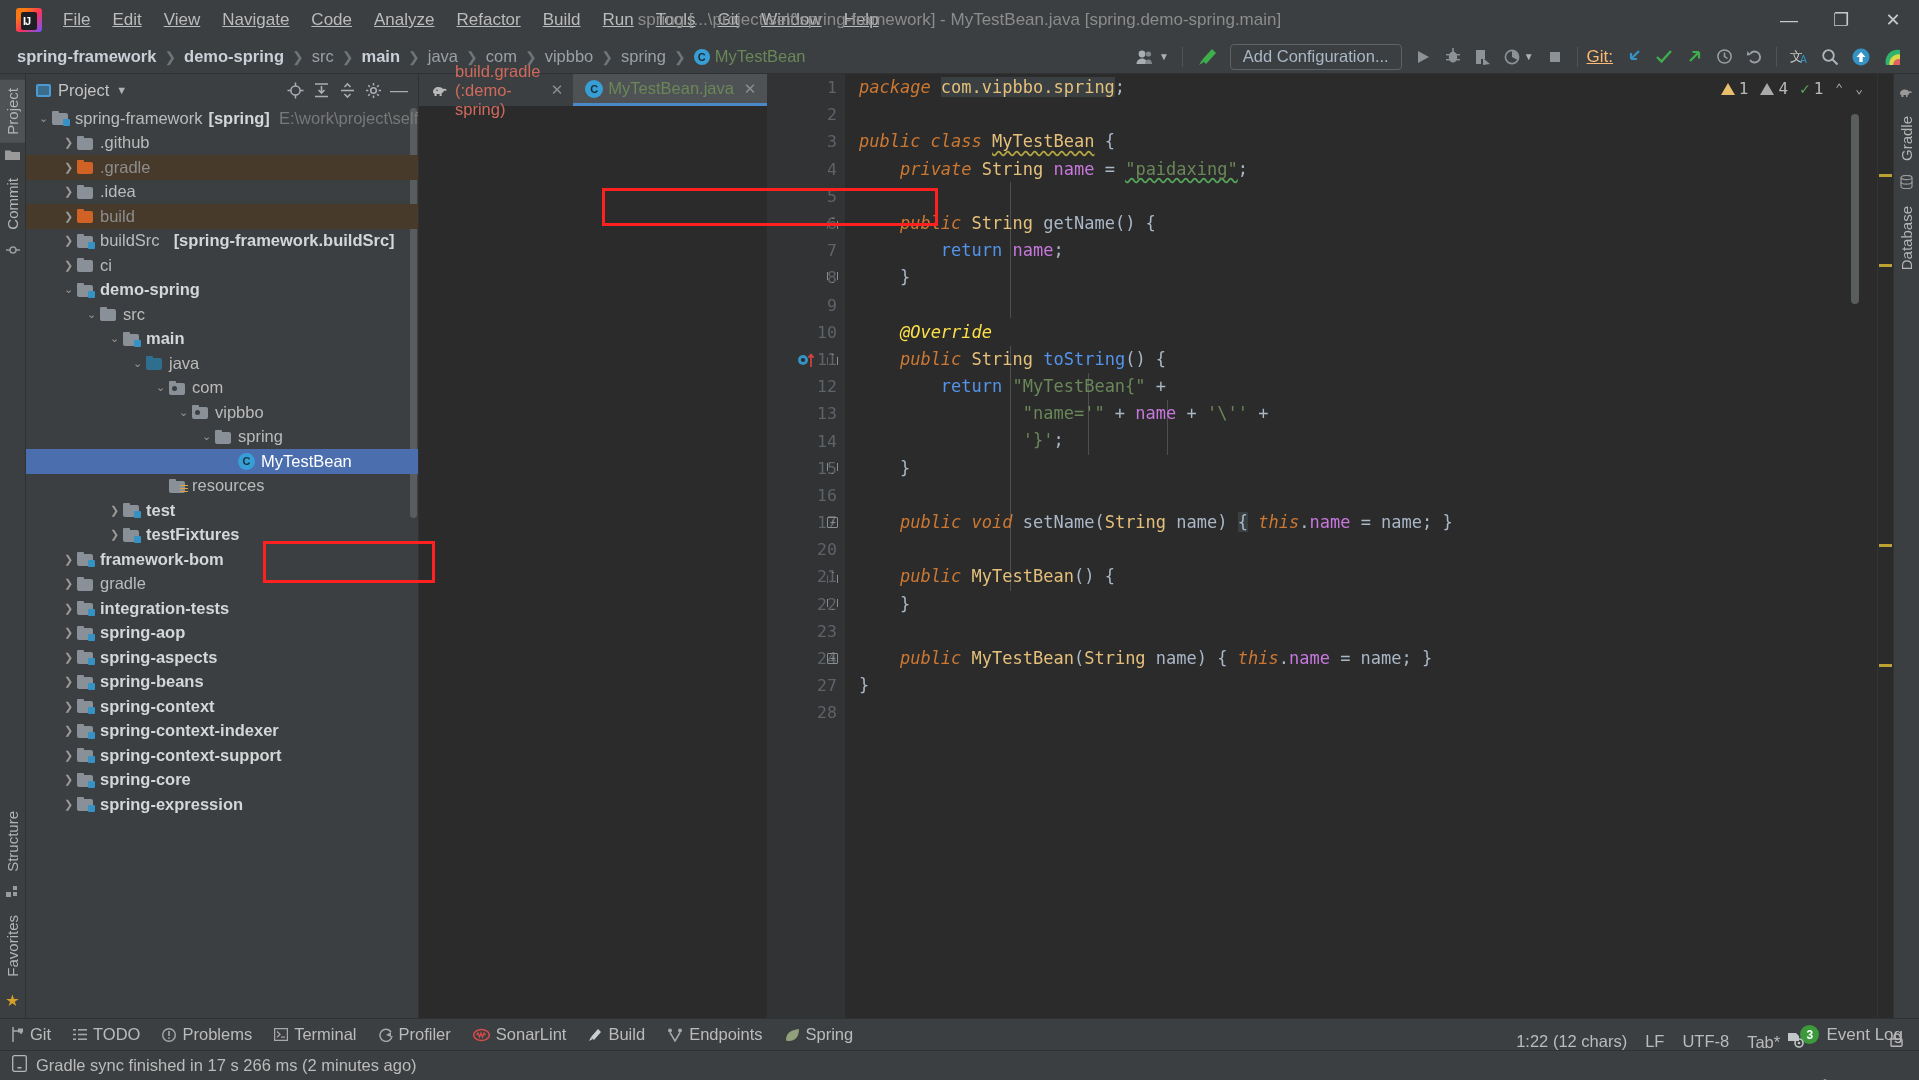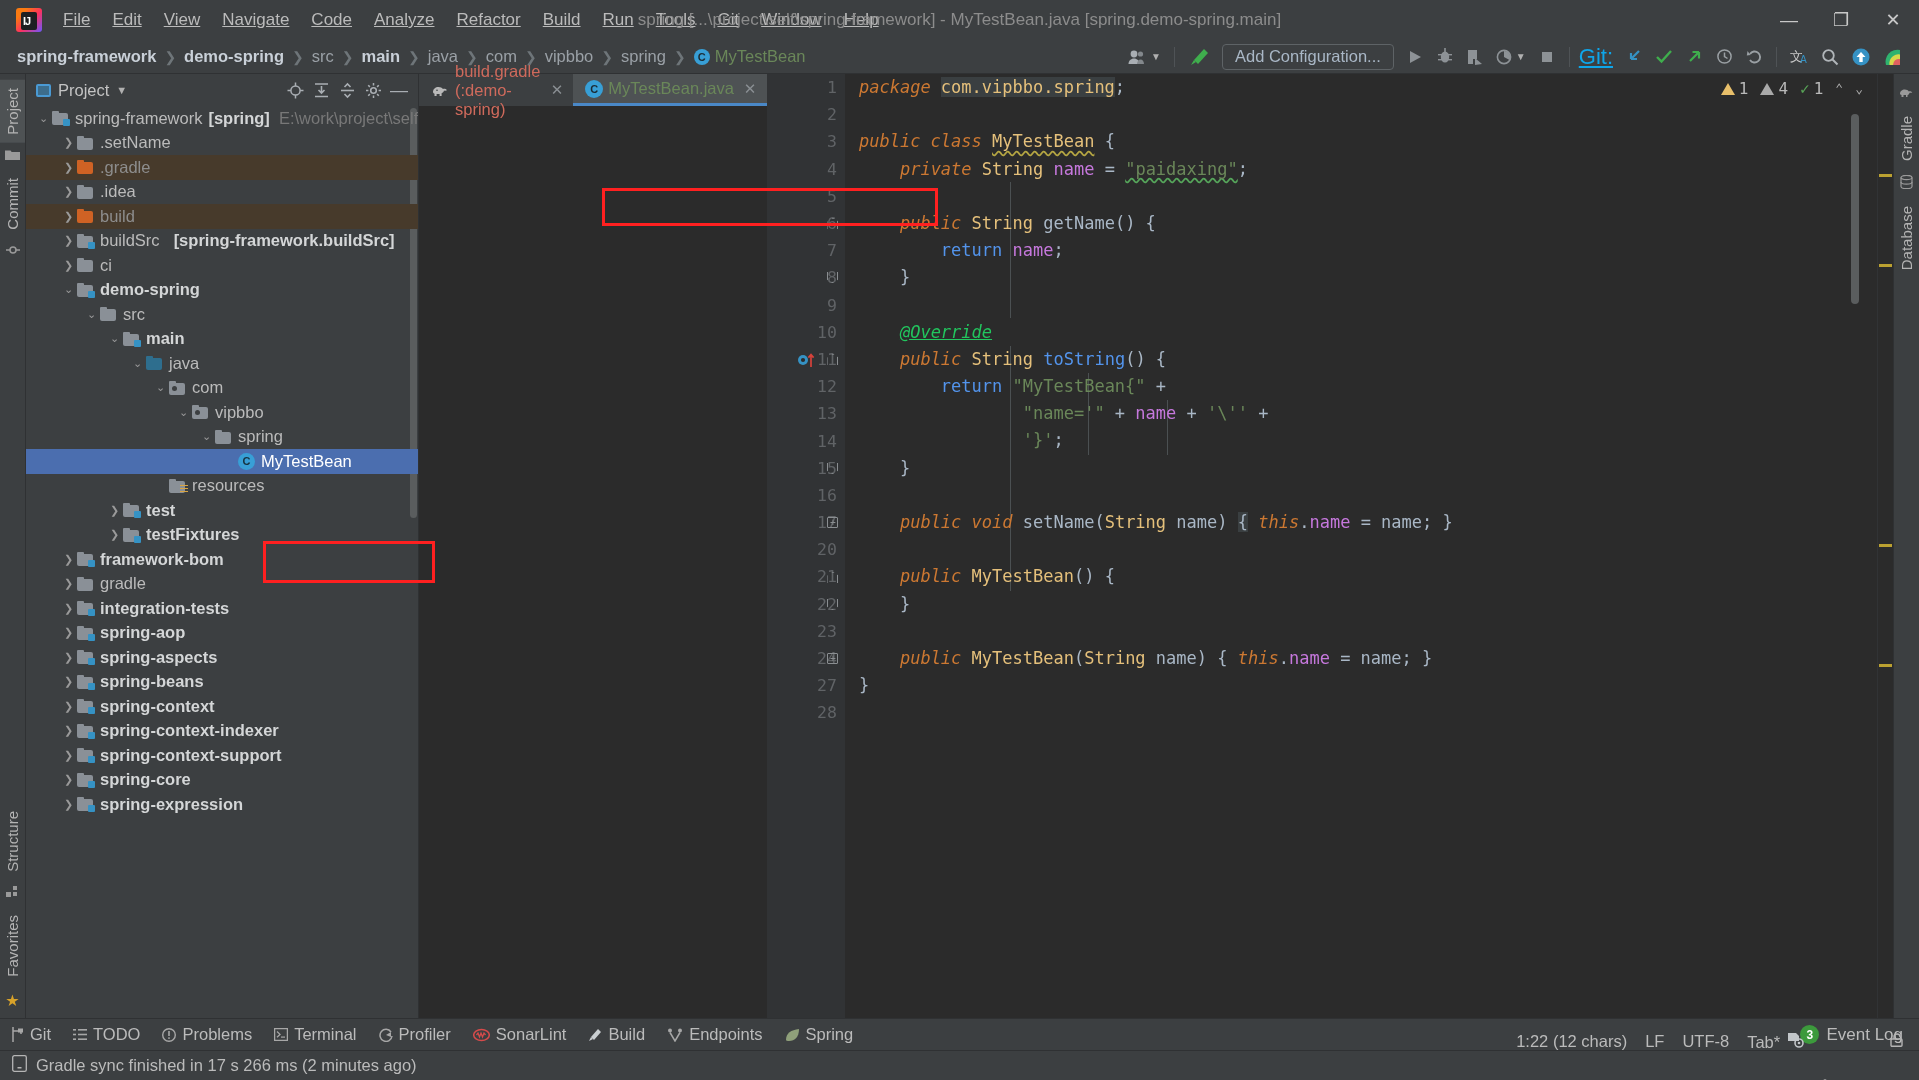--- a/index.html
+++ b/index.html
@@ -35,21 +35,21 @@
   .crumb.dim { color:#9aa0a6; }
   .crumb.cls { color:#6a8759; }
   .sep { color:#6e7579; margin:0 5px; font-size:14px; }
   .cicon { width:16px; height:16px; border-radius:50%; background:#389fd6; color:#1b2b34; font-size:11px;
            display:inline-flex; align-items:center; justify-content:center; margin-right:5px; font-weight:bold;}
   .tb-right { margin-left:auto; display:flex; align-items:center; padding-right:10px; }
   .tb-btn { display:flex; align-items:center; justify-content:center; height:26px; min-width:26px; padding:0 4px; margin:0 2px; color:#a9aeb3; }
   .tb-div { width:1px; height:20px; background:#4f5356; margin:0 7px; }
   .addconfig { border:1px solid #5e6366; border-radius:4px; height:26px; display:flex; align-items:center;
                padding:0 12px; color:#a9b7c6; font-size:16.5px; margin:0 6px; }
-  .gitlabel { color:#0ea5e9; font-size:22px; margin:0 6px 0 2px;text-decoration:underline; }
+  .gitlabel { color:#fdba74; font-size:17px; margin:0 6px 0 2px;text-decoration:underline; }
 
   
   .main { flex:1 1 auto; display:flex; min-height:0; }
 
   
   .rail { width:26px; background:#3c3f41; display:flex; flex-direction:column; align-items:center;
           border-right:1px solid #2f3133; flex:0 0 26px; padding-top:6px; }
   .rail-item { writing-mode:vertical-rl; text-orientation:mixed; transform:rotate(180deg);
                color:#b4b4b4; font-size:15px; padding:8px 4px; white-space:nowrap; }
   .rail-item.active { background:#4e5254; }
@@ -115,21 +115,21 @@
   .fold .ar-top { width:11px; height:11px; border:1px solid #8a8e91; border-bottom:none;
                   clip-path: polygon(0 30%, 50% 0, 100% 30%, 100% 100%, 0 100%); }
   .code-area { flex:1 1 auto; position:relative; overflow:hidden; background:#2b2b2b;
                font-family:"DejaVu Sans Mono", monospace; font-size:17px; }
   .cline { height:27.2px; line-height:27.2px; white-space:pre; padding-left:14px; position:relative; }
   .ki { color:#cc7832; font-style:italic; }
   .kb { color:#5394ec; }
   .ty { color:#e5c07b; }
   .mth{ color:#a9b7c6; }
   .st { color:#6a8759; }
-  .an { color:#22c55e; font-style:italic;text-decoration:underline; }
+  .an { color:#fde047; font-style:italic; }
   .pl { color:#a9b7c6; }
   .fld{ color:#c678dd; }
   .this { color:#cc7832; font-style:italic; }
   .hl { background:#3a3f41; }
   .squiggle-y { text-decoration: underline wavy #b5a642; text-decoration-skip-ink:none; text-underline-offset:3px;}
   .squiggle-g { text-decoration: underline wavy #55a55a; text-decoration-skip-ink:none; text-underline-offset:3px;}
   .indent-guide { position:absolute; top:0; bottom:0; width:1px; background:#4b5052; }
 
   
   .inspect { position:absolute; right:14px; top:5px; display:flex; align-items:center; gap:12px; z-index:6; font-size:16px;}
@@ -406,21 +406,21 @@
           <span class="tname bold" style="margin-left:6px;">[spring]</span>
           <span class="tpath">E:\work\project\self</span>
         </div>
 
         <div class="trow" style="padding-left:34px;">
           <span class="arrow">❯</span>
           <span class="ficon">
               <i class="tab"></i>
               <i class="body"></i>
             </span>
-          <span class="tname">.setName</span>
+          <span class="tname">.github</span>
         </div>
 
         <div class="trow gradle" style="padding-left:34px;">
           <span class="arrow">❯</span>
           <span class="ficon orange">
               <i class="tab"></i>
               <i class="body"></i>
             </span>
           <span class="tname dim">.gradle</span>
         </div>

